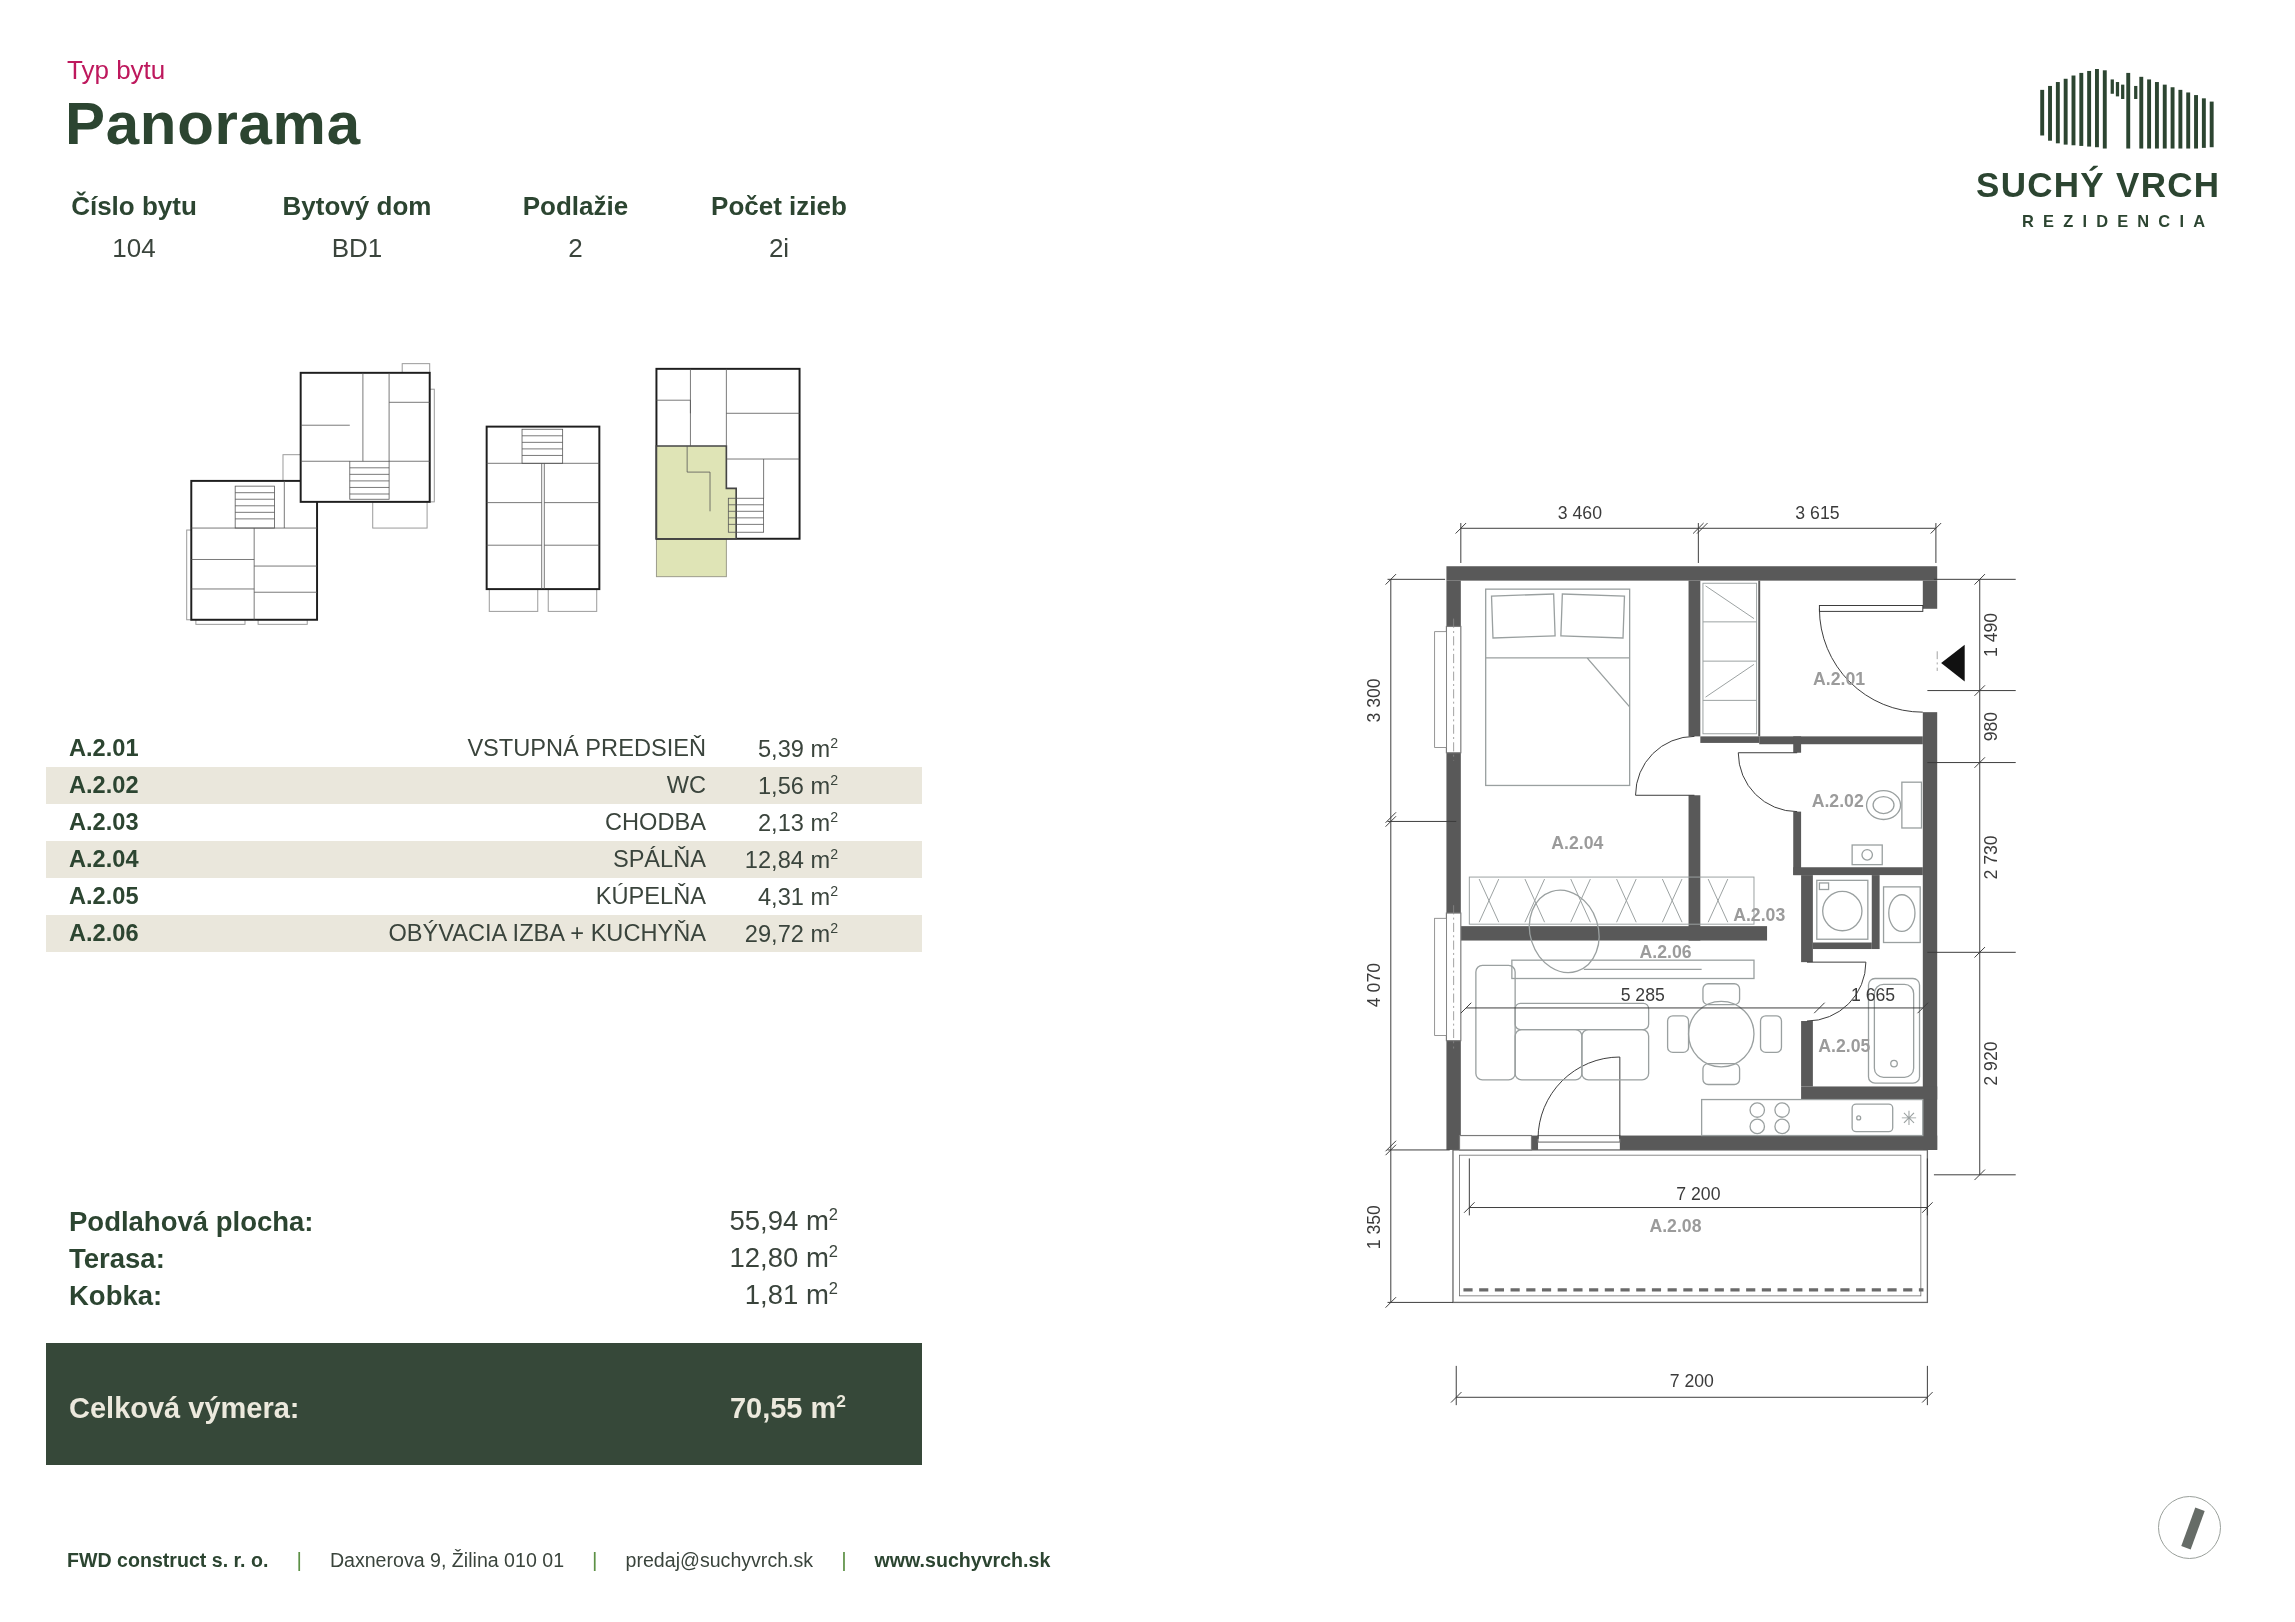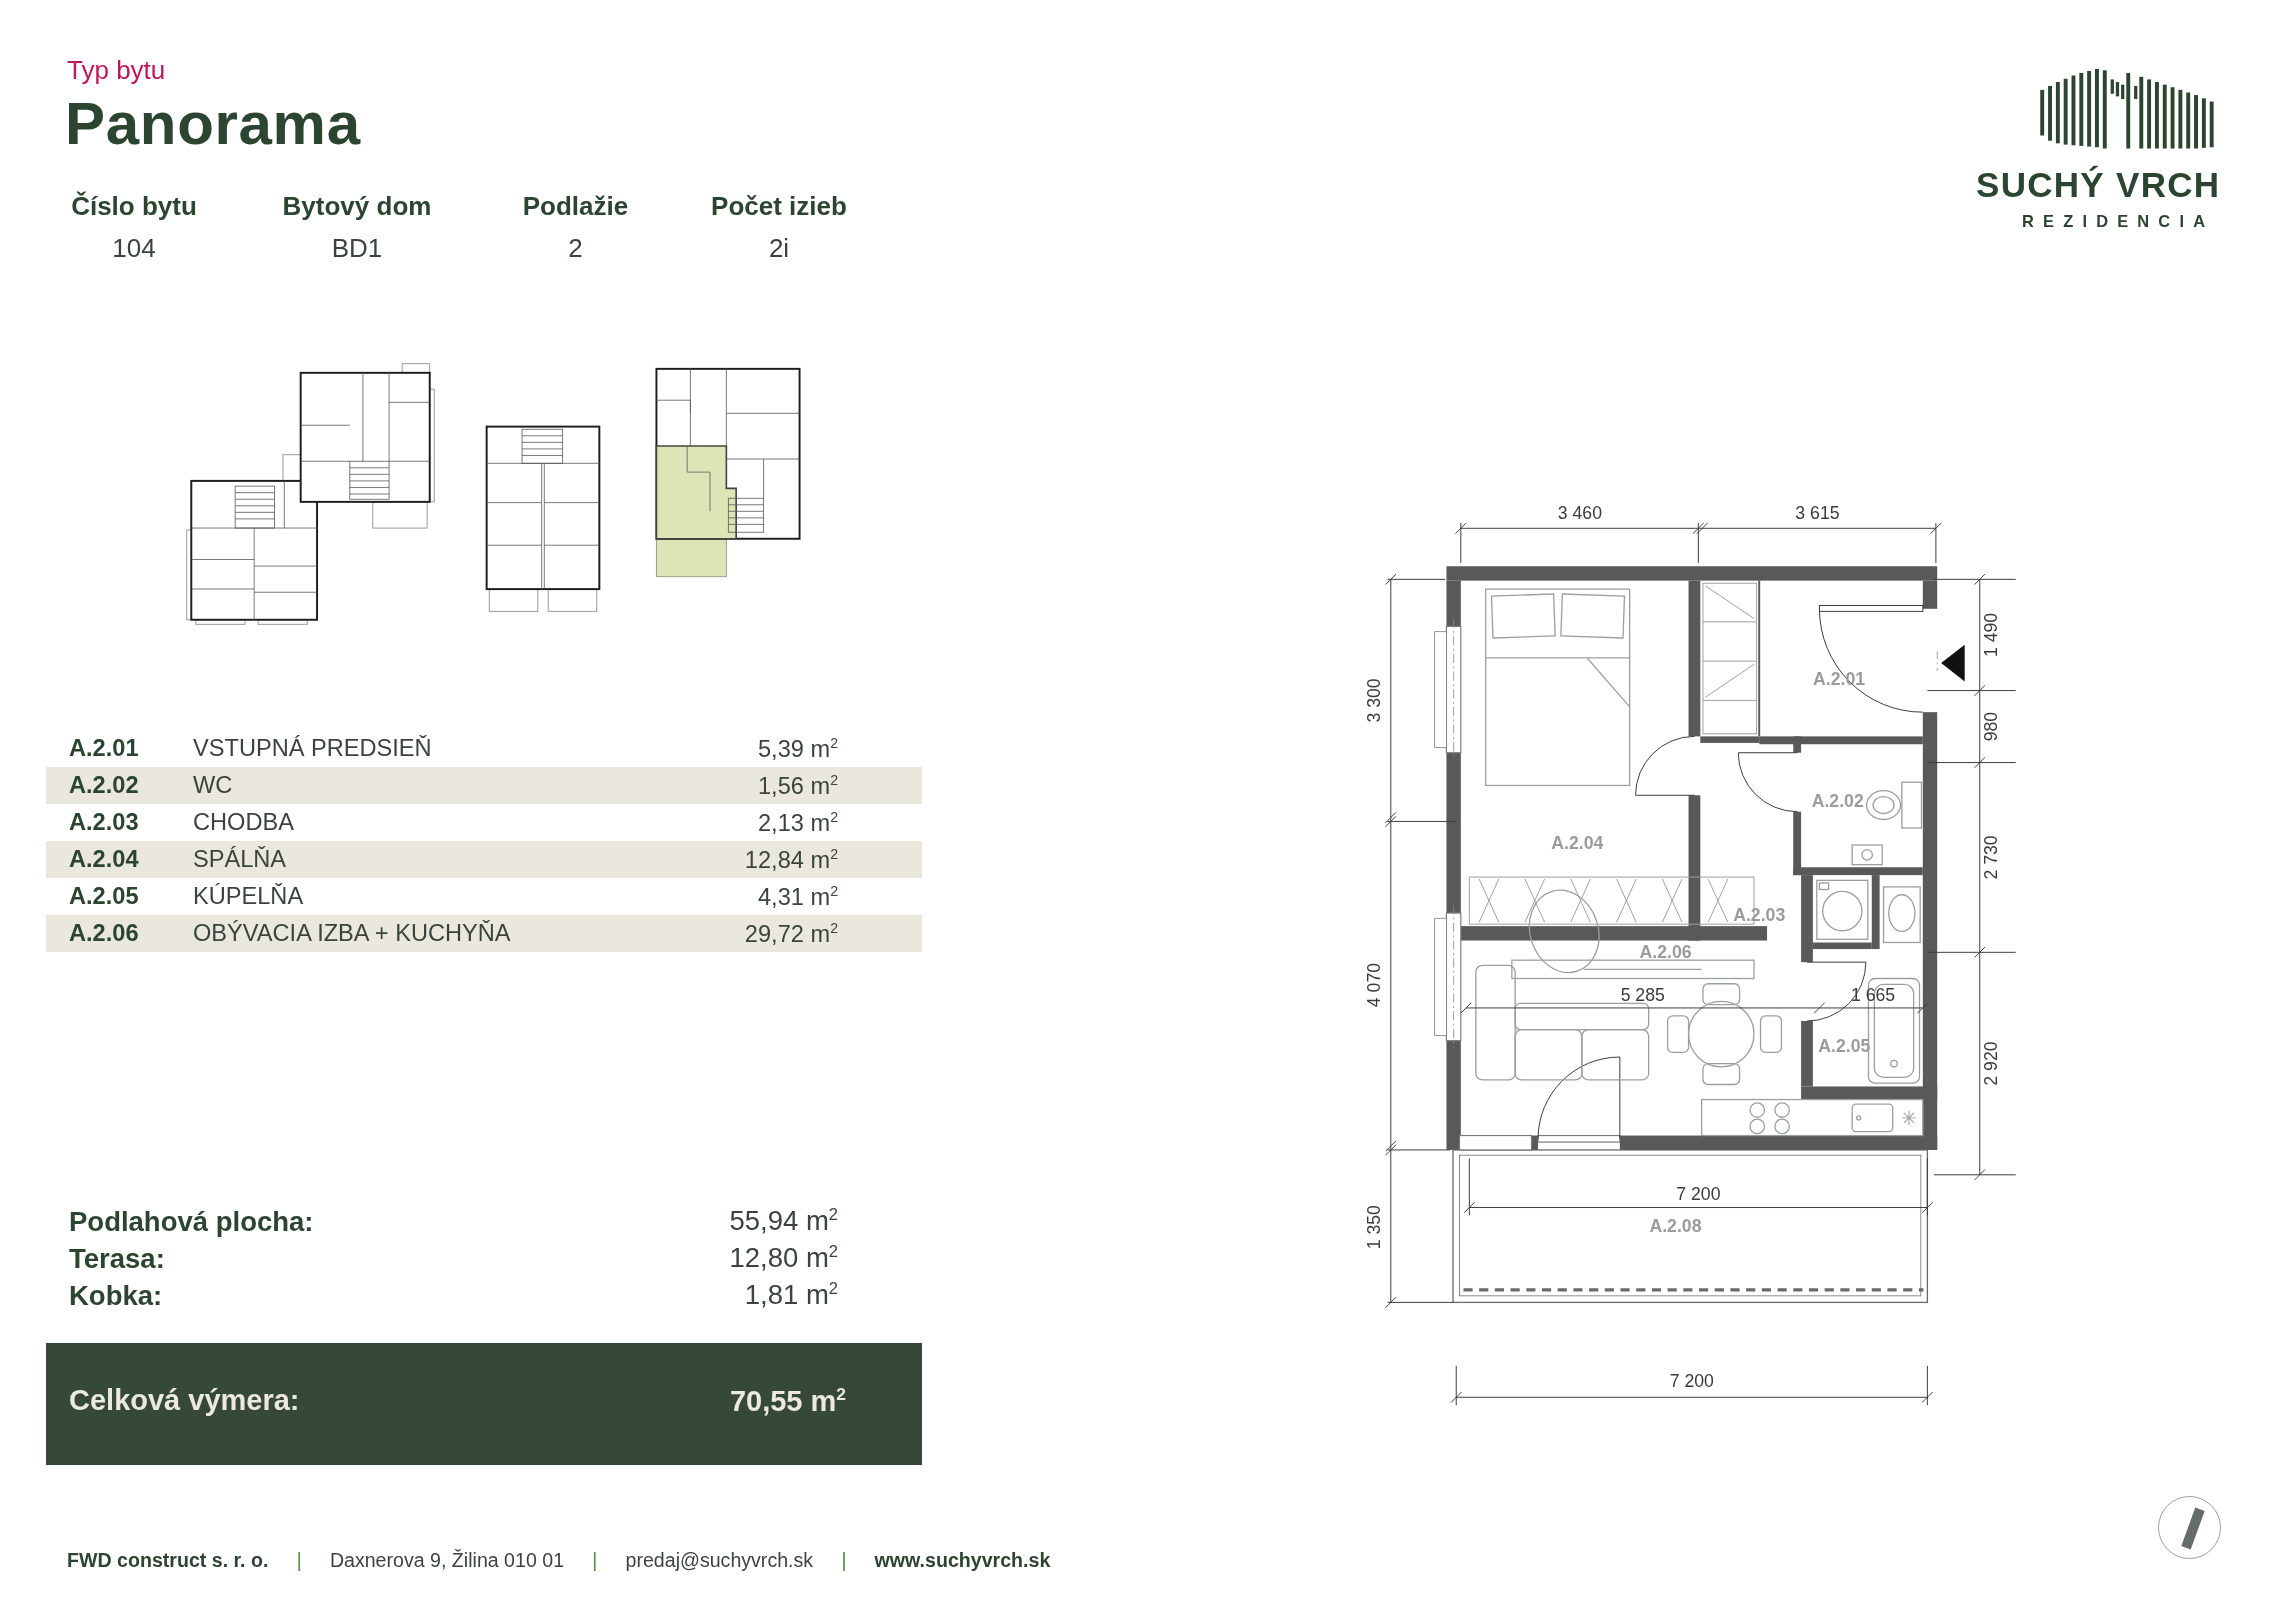--- a/index.html
+++ b/index.html
@@ -13,34 +13,34 @@
 
   .info-col { position:absolute; top:191px; text-align:center; }
   .info-col .hd { font-size:26px; font-weight:700; color:#2c4531; }
   .info-col .vl { font-size:26px; color:#3a443c; margin-top:10.5px; }
 
   
   #room-table { left:46px; top:730px; width:876px; }
   .room-row { display:flex; align-items:center; height:37px; font-size:23.6px; }
   .room-row.shaded { background:#eae7dc; }
   .room-row .code { width:124px; padding-left:23px; font-weight:700; color:#2c4531; }
-  .room-row .rname { flex:1; padding-left:23px; color:#3a443c; }
+  .room-row .rname { flex:1; padding-left:23px; color:#3a443c;text-align:right; }
   .room-row .rarea { width:216px; padding-right:84px; text-align:right; color:#3a443c; white-space:nowrap; }
   sup { font-size:0.6em; }
 
   
   #summary { left:46px; top:1203px; width:876px; }
   .sum-row { display:flex; align-items:center; height:37px; font-size:27.5px; }
   .sum-row .sl { flex:1; padding-left:23px; font-weight:700; color:#2c4531; }
   .sum-row .sv { width:275px; padding-right:84px; text-align:right; color:#3a443c; white-space:nowrap; }
 
   
   #totals { left:46px; top:1343px; width:876px; height:122px; background:#364839; color:#ece9dd;
             display:flex; flex-direction:column; justify-content:center; }
-  .tot-row { display:flex; align-items:flex-start; height:41px; font-size:29px; font-weight:700; }
+  .tot-row { display:flex; align-items:flex-end; height:41px; font-size:29px; font-weight:700; }
   .tot-row .tl { flex:1; padding-left:23px; }
   .tot-row .tv { width:288px; padding-right:76px; text-align:right; white-space:nowrap; }
 
   
   #footer { left:67px; top:1548px; display:flex; align-items:center; gap:28px; font-size:19.6px; color:#3a443c; }
   #footer .b { font-weight:700; color:#2c4531; }
   #footer .sep { color:#5d9146; font-size:21px; }
 
   
   #logo-bars { left:2040px; top:69px; }

